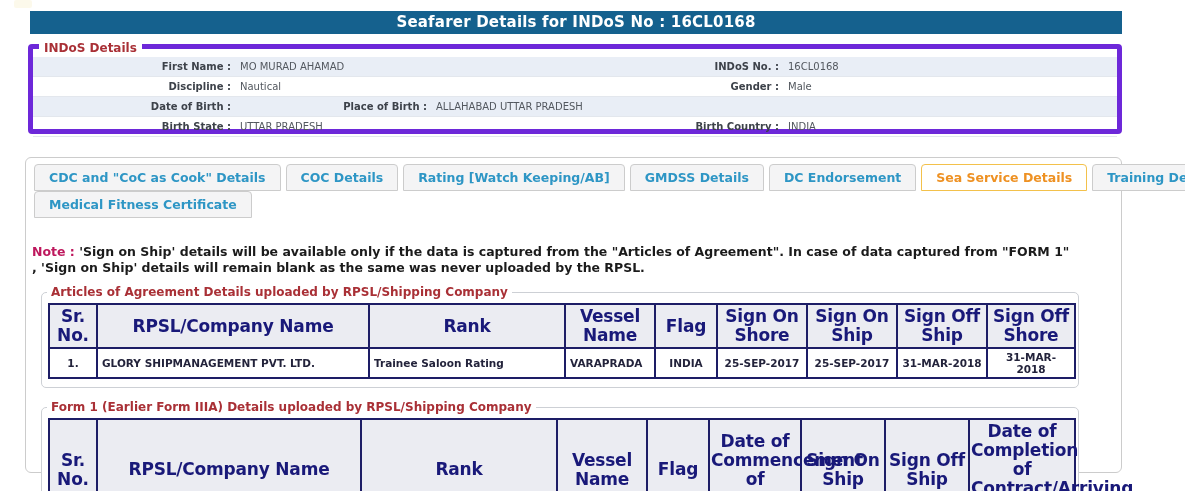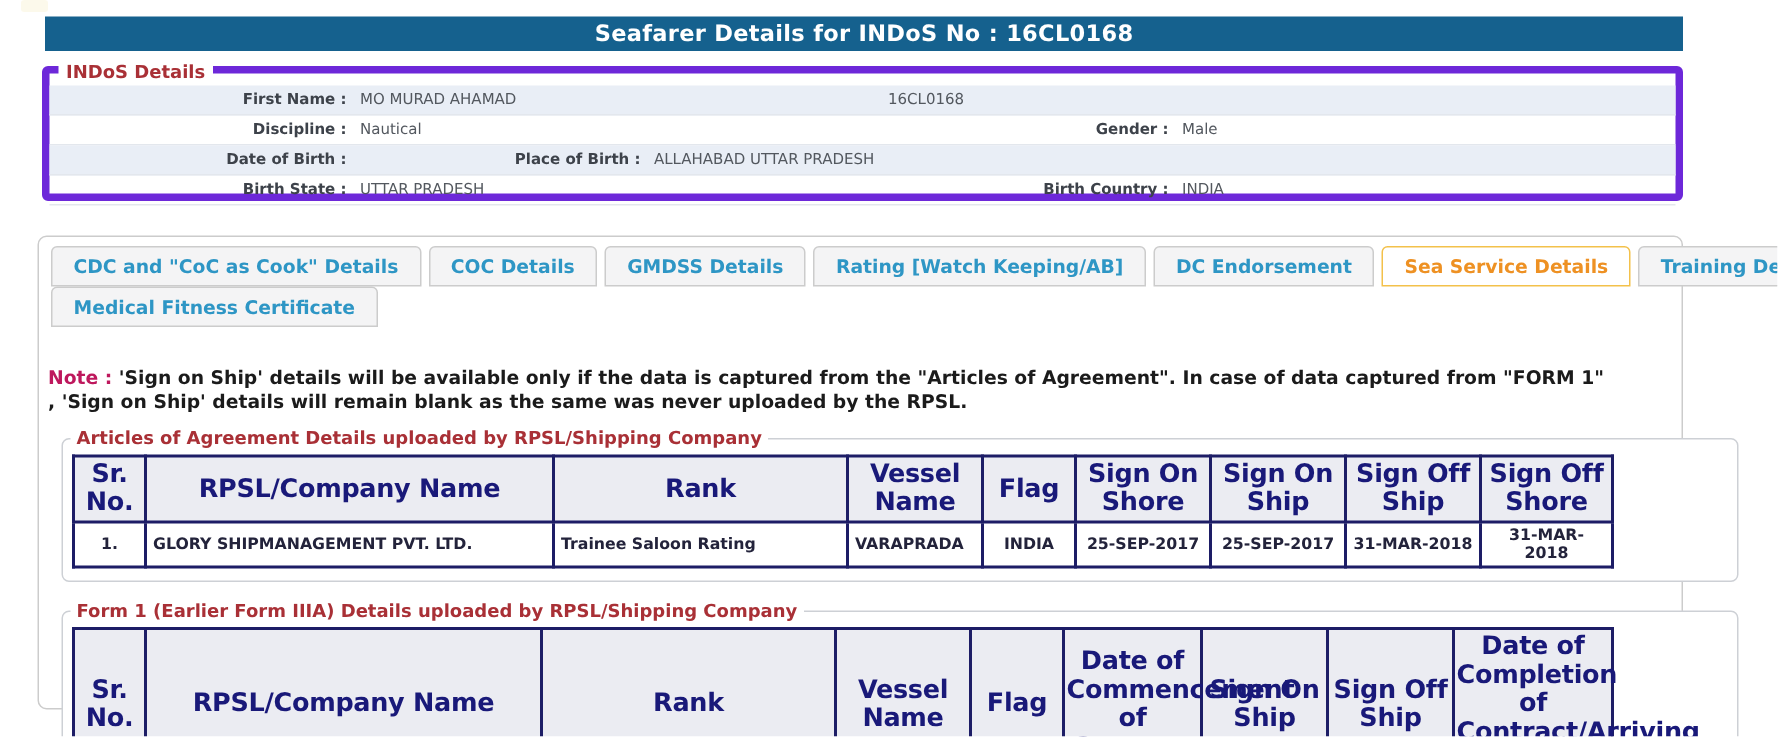--- a/index.html
+++ b/index.html
@@ -39,21 +39,21 @@
     background:#f4f4f5; border:1px solid #cccccc; border-radius:4px 4px 0 0;
     color:#2e96c5; font-weight:bold; font-size:12.5px; white-space:nowrap; cursor:pointer; }
   .tab.active { background:#ffffff; border-color:#f3c14b; color:#ee9123; }
 
   
   .note { margin:26px 46px 0 6px; font-size:12.5px; font-weight:bold;
     color:#1b1b1b; line-height:1.28; }
   .note-prefix { color:#be185d; }
 
   
-  .tbox { position:relative; margin:16px 0 0 15px; width:1118px;
+  .tbox { position:relative; margin:16px 0 0 15px; width:1038px;
     border:1px solid #cdd0d5; border-radius:5px; padding:10px 6px 8px 6px; background:#fff; }
   .tbox + .tbox { margin-top:19px; }
   .tbox-legend { position:absolute; top:-8px; left:5px; background:#fff; padding:0 4px;
     color:#a93036; font-weight:bold; font-size:12px; line-height:15px; }
 
   table.grid { width:1026px; border-collapse:collapse; table-layout:fixed;
     border:2px solid #1d1d66; }
   table.grid th { background:#ebecf2; color:#191979; font-weight:bold; font-size:17px;
     letter-spacing:-.2px; text-align:center; border:2px solid #1d1d66;
     white-space:pre-line; line-height:1.12; padding:2px 1px; }
@@ -72,20 +72,21 @@
   <div class="corner-smudge"></div>
 
   <div class="title-bar">Seafarer Details for INDoS No : 16CL0168</div>
 
   <div class="fs">
     <div class="fs-legend">INDoS Details</div>
     <div class="fs-rows">
       <div class="frow stripe">
         <div class="flabel-l">First Name :</div>
         <div class="fvalue-l">MO MURAD AHAMAD</div>
+        <div class="flabel-r">INDoS No. :</div>
         <div class="fvalue-r">16CL0168</div>
       </div>
       <div class="frow">
         <div class="flabel-l">Discipline :</div>
         <div class="fvalue-l">Nautical</div>
         <div class="flabel-r">Gender :</div>
         <div class="fvalue-r">Male</div>
       </div>
       <div class="frow stripe">
         <div class="flabel-l">Date of Birth :</div>
@@ -99,22 +100,22 @@
         <div class="fvalue-r">INDIA</div>
       </div>
     </div>
   </div>
 
   <div class="panel">
     <div class="tab-rows">
       <div class="tab-row">
         <div class="tab">CDC and "CoC as Cook" Details</div>
         <div class="tab">COC Details</div>
+        <div class="tab">Rating [Watch Keeping/AB]</div>
         <div class="tab">GMDSS Details</div>
-        <div class="tab">Rating [Watch Keeping/AB]</div>
         <div class="tab">DC Endorsement</div>
         <div class="tab active">Sea Service Details</div>
         <div class="tab">Training Details</div>
       </div>
       <div class="tab-row">
         <div class="tab">Medical Fitness Certificate</div>
       </div>
     </div>
 
     <p class="note"><span class="note-prefix">Note :</span> <span>'Sign on Ship' details will be available only if the data is captured from the "Articles of Agreement". In case of data captured from "FORM 1" , 'Sign on Ship' details will remain blank as the same was never uploaded by the RPSL.</span></p>

